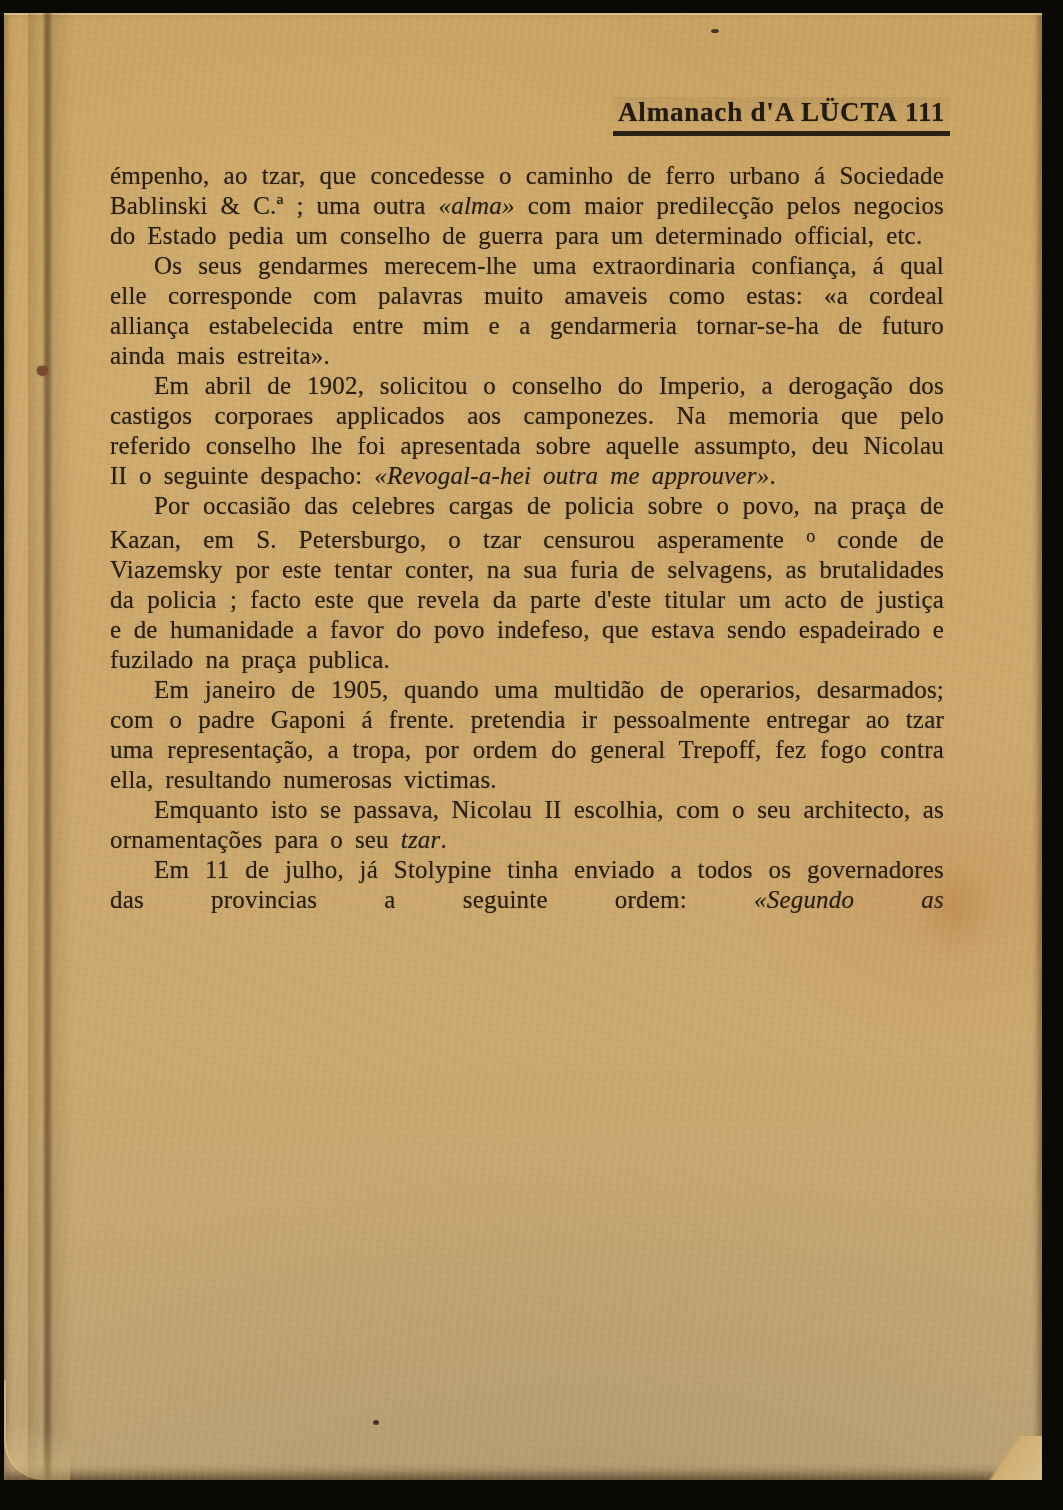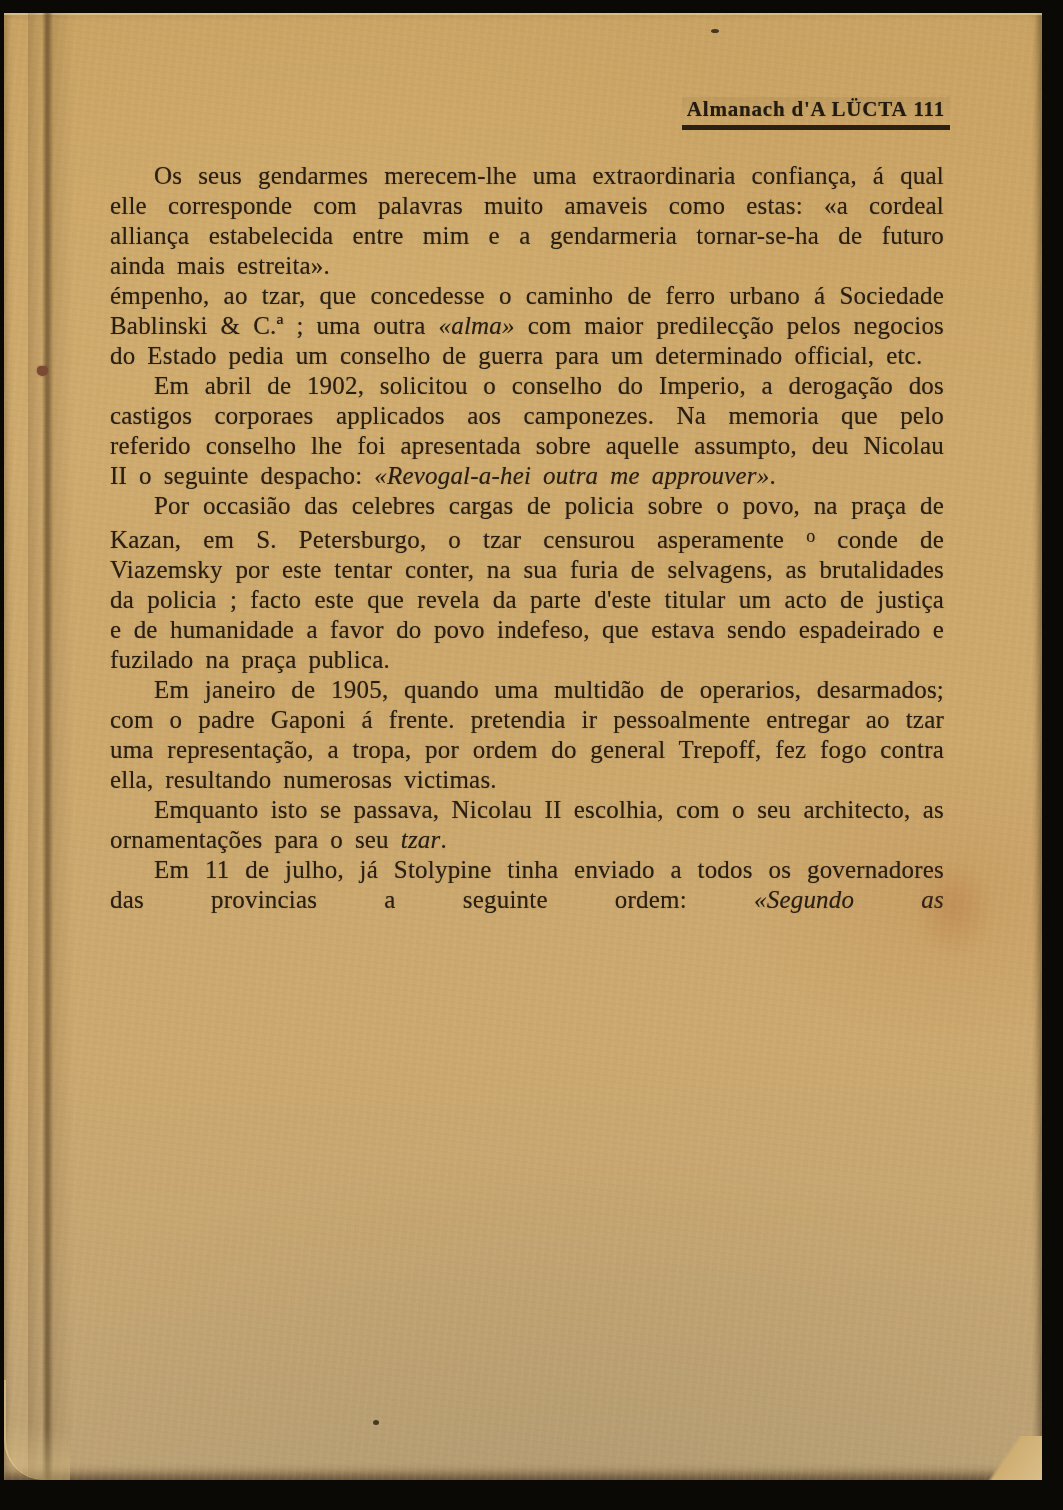--- a/index.html
+++ b/index.html
@@ -20,21 +20,21 @@
     background:
       repeating-linear-gradient(7deg, rgba(120,90,40,0.035) 0 2px, transparent 2px 6px),
       repeating-linear-gradient(96deg, rgba(255,242,205,0.035) 0 3px, transparent 3px 8px);
   }
   .gutter{position:absolute;left:24px;top:0;bottom:0;width:46px;
     background:linear-gradient(to right,
       rgba(75,48,18,0.20), rgba(75,48,18,0.04) 30%,
       rgba(58,38,14,0.50) 40%, rgba(58,38,14,0.50) 44%,
       rgba(75,48,18,0.12) 55%, rgba(75,48,18,0) 100%);}
   .header{position:absolute;top:84px;right:92px;}
-  .title{display:inline-block;font-weight:700;font-size:21px;color:#241b10;
+  .title{display:inline-block;font-weight:700;font-size:27px;color:#241b10;
     letter-spacing:0.8px;border-bottom:5px solid #2a2013;padding:0 5px 3px 5px;
     text-shadow:0 0 1px rgba(36,27,16,0.55);
     background:linear-gradient(180deg, rgba(90,70,40,0.10), rgba(90,70,40,0.0) 80%);}
   .textblock{position:absolute;top:148px;left:106px;width:834px;color:#281e12;
     font-size:25px;line-height:30px;text-align:justify;
     text-shadow:0 0 1px rgba(42,30,15,0.5);}
   .para{margin:0;word-spacing:5.5px;letter-spacing:0.2px;}
   .para.indent{text-indent:44px;}
   .para.jlast{text-align-last:justify;}
   .it{font-style:italic;}
@@ -60,22 +60,22 @@
 <div class="scan">
   <div class="page">
     <div class="topedge"></div>
     <div class="gutter"></div>
 
     <div class="header">
       <span class="title"><span>Almanach d'A LÜCTA</span>&nbsp;<span>111</span></span>
     </div>
 
     <div class="textblock" id="textblock">
+        <p class="para"><span>émpenho, ao tzar, que concedesse o caminho de ferro urbano á Sociedade Bablinski &amp; C.ª ; uma outra </span><span class="it">«alma»</span><span> com maior predilecção pelos negocios do Estado pedia um conselho de guerra para um determinado official, etc.</span></p>
         <p class="para indent"><span>Os seus gendarmes merecem-lhe uma extraordinaria confiança, á qual elle corresponde com palavras muito amaveis como estas: «a cordeal alliança estabelecida entre mim e a gendarmeria tornar-se-ha de futuro ainda mais estreita».</span></p>
-        <p class="para"><span>émpenho, ao tzar, que concedesse o caminho de ferro urbano á Sociedade Bablinski &amp; C.ª ; uma outra </span><span class="it">«alma»</span><span> com maior predilecção pelos negocios do Estado pedia um conselho de guerra para um determinado official, etc.</span></p>
         <p class="para indent"><span>Em abril de 1902, solicitou o conselho do Imperio, a derogação dos castigos corporaes applicados aos camponezes. Na memoria que pelo referido conselho lhe foi apresentada sobre aquelle assumpto, deu Nicolau II o seguinte despacho: </span><span class="it">«Revogal-a-hei outra me approuver»</span><span>.</span></p>
         <p class="para indent"><span>Por occasião das celebres cargas de policia sobre o povo, na praça de Kazan, em S. Petersburgo, o tzar censurou asperamente </span><span class="sup">o</span><span> conde de Viazemsky por este tentar conter, na sua furia de selvagens, as brutalidades da policia ; facto este que revela da parte d'este titular um acto de justiça e de humanidade a favor do povo indefeso, que estava sendo espadeirado e fuzilado na praça publica.</span></p>
         <p class="para indent"><span>Em janeiro de 1905, quando uma multidão de operarios, desarmados; com o padre Gaponi á frente. pretendia ir pessoalmente entregar ao tzar uma representação, a tropa, por ordem do general Trepoff, fez fogo contra ella, resultando numerosas victimas.</span></p>
         <p class="para indent"><span>Emquanto isto se passava, Nicolau II escolhia, com o seu architecto, as ornamentações para o seu </span><span class="it">tzar</span><span>.</span></p>
         <p class="para indent jlast"><span>Em 11 de julho, já Stolypine tinha enviado a todos os governadores das provincias a seguinte ordem: </span><span class="it">«Segundo as</span></p>
       </div>
 
     <div class="speck heart"></div>
     <div class="speck s1"></div>
     <div class="speck s2"></div>

